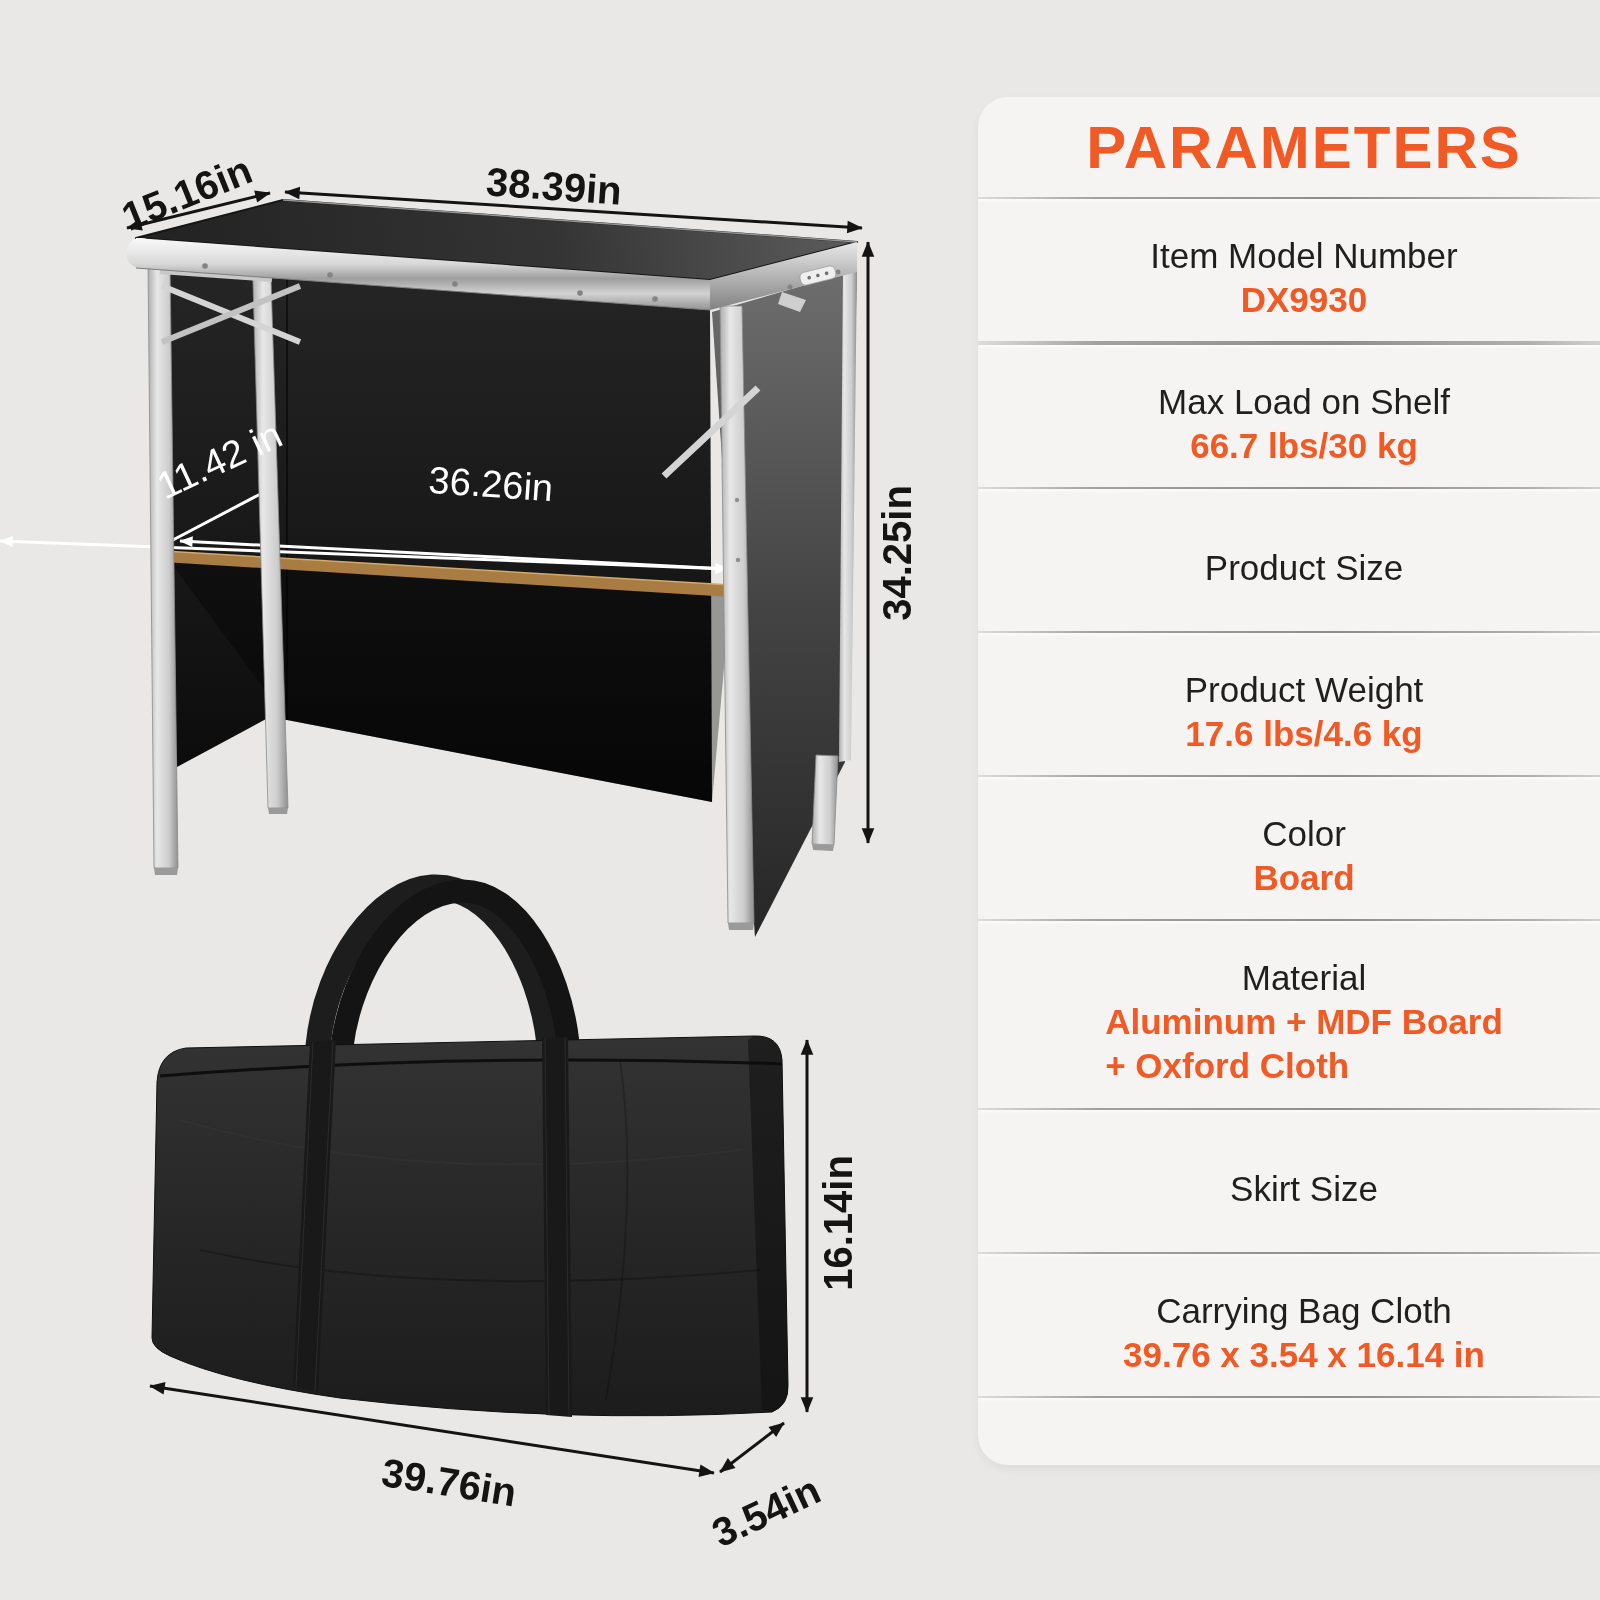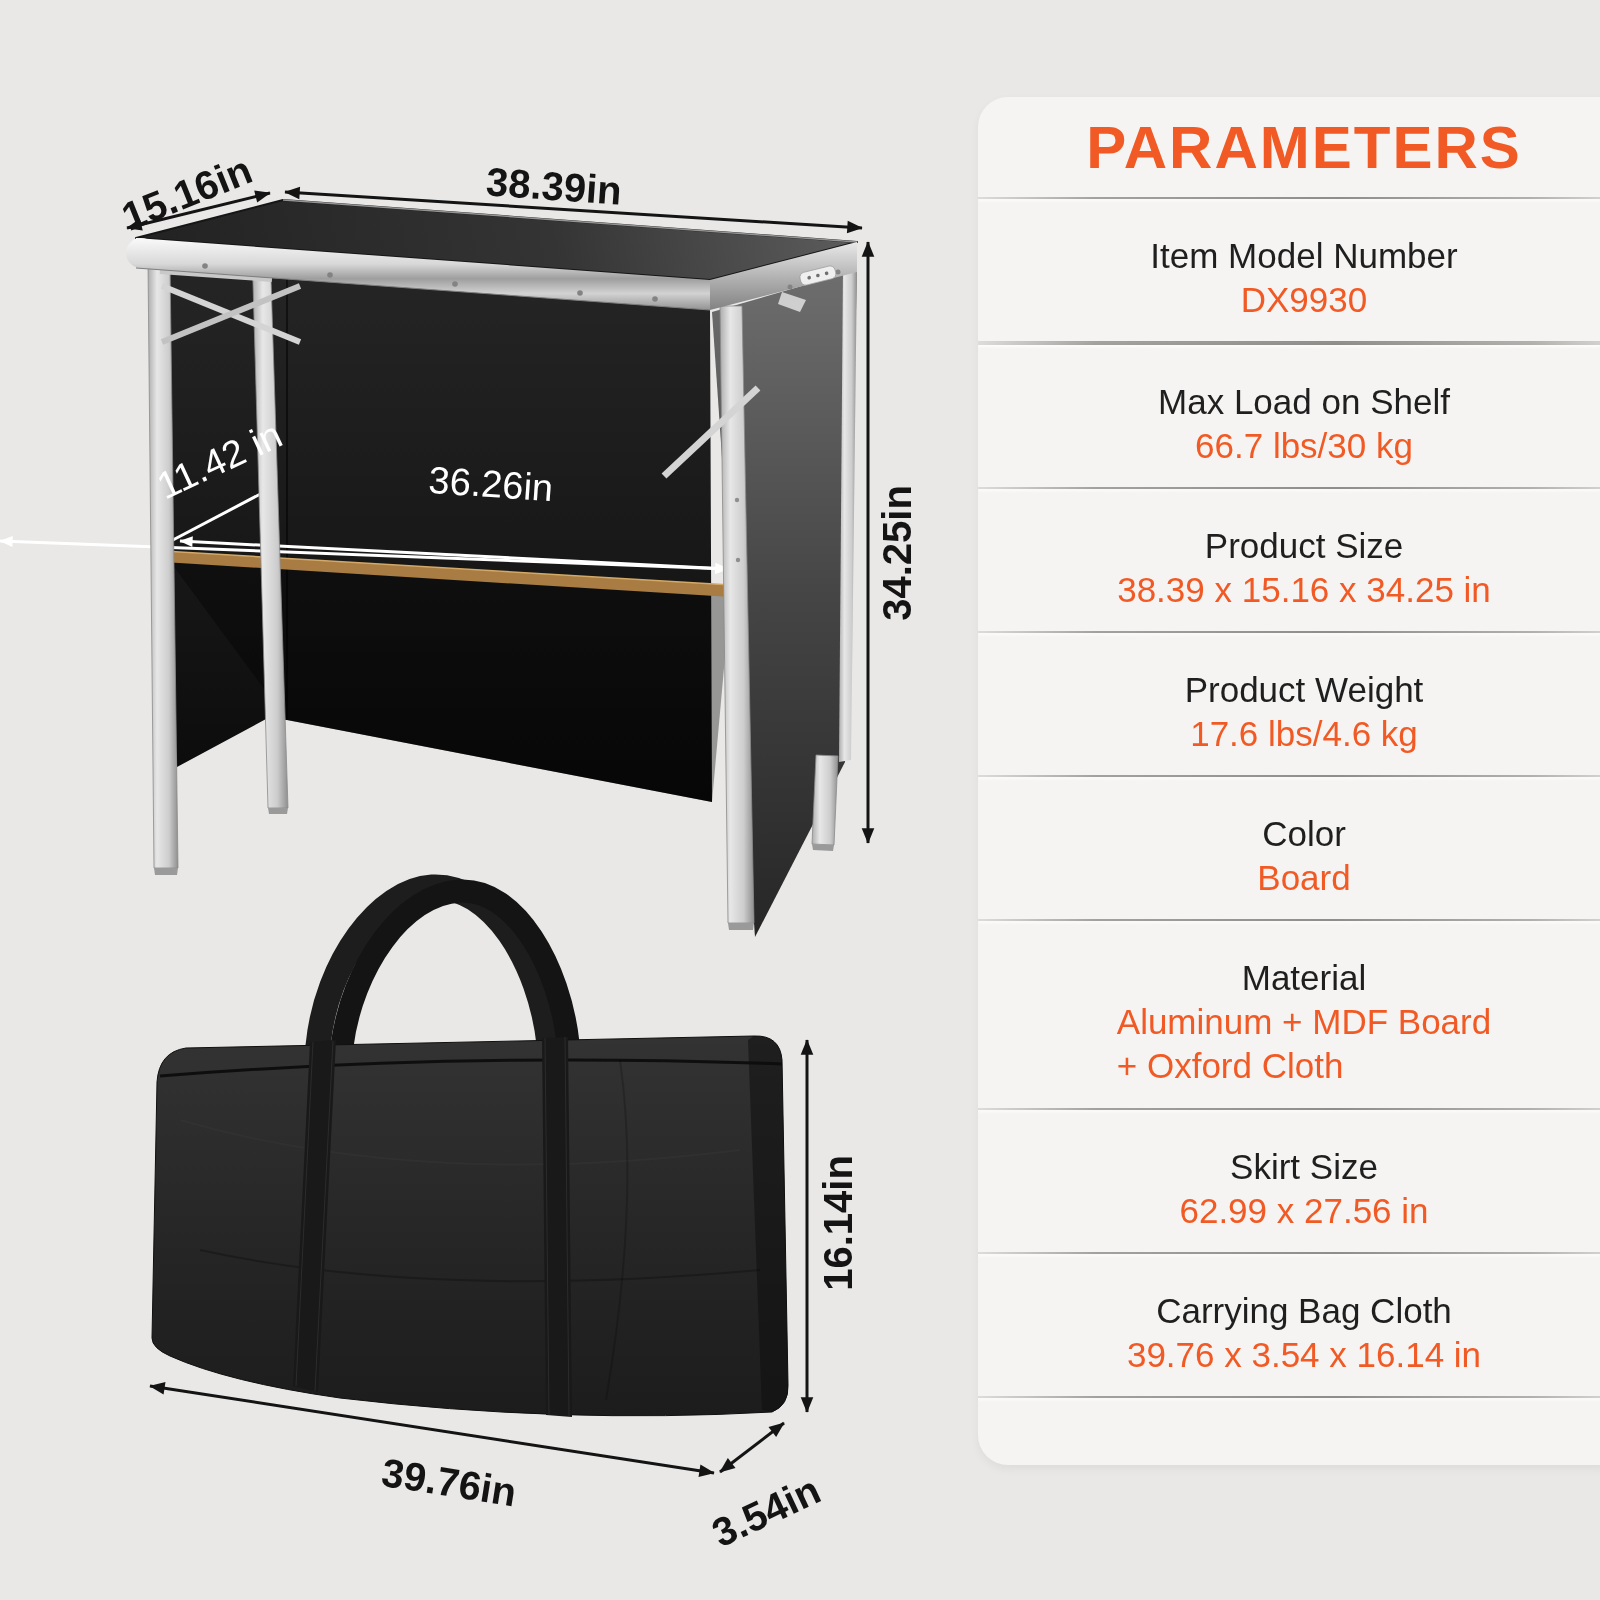--- a/index.html
+++ b/index.html
@@ -33,21 +33,21 @@
     background:linear-gradient(90deg,#dedcda 0%,#a3a19e 18%,#8f8d8a 55%,#b2b0ad 85%,#e0dedc 100%);
     box-shadow:0 2px 3px rgba(255,255,255,.95);
   }
   .prow{
     flex:0 0 auto;height:127px;
     display:flex;flex-direction:column;align-items:center;justify-content:center;
     margin-top:15px;
   }
   .prow.tall{height:172px;}
   .lbl{font-size:35px;line-height:44px;color:#1f1f1f;}
-  .val{font-size:35px;line-height:44px;font-weight:normal;color:var(--accent,#f15a24);white-space:pre-line;}
+  .val{font-size:35px;line-height:44px;font-weight:bold;color:var(--accent,#f15a24);white-space:pre-line;}
   .spacer{flex:1 1 auto;}
 </style>
 </head>
 <body>
 
 <div class="stage">
 
   <svg class="illustration" width="960" height="1600" viewBox="0 0 960 1600" xmlns="http://www.w3.org/2000/svg">
     <defs>
       <marker id="ah" viewBox="0 0 12 10" refX="11" refY="5" markerWidth="17" markerHeight="14" markerUnits="userSpaceOnUse" orient="auto-start-reverse">
@@ -220,21 +220,20 @@
     <div class="sep"></div>
 
     <div class="prow">
       <div class="lbl">Max Load on Shelf</div>
       <div class="val">66.7 lbs/30 kg</div>
     </div>
     <div class="sep"></div>
 
     <div class="prow">
       <div class="lbl">Product Size</div>
-      <div class="val">38.39 x 15.16 x 34.25 in</div>
     </div>
     <div class="sep"></div>
 
     <div class="prow">
       <div class="lbl">Product Weight</div>
       <div class="val">17.6 lbs/4.6 kg</div>
     </div>
     <div class="sep"></div>
 
     <div class="prow">
@@ -245,21 +244,20 @@
 
     <div class="prow tall">
       <div class="lbl">Material</div>
       <div class="val">Aluminum + MDF Board
 + Oxford Cloth</div>
     </div>
     <div class="sep"></div>
 
     <div class="prow">
       <div class="lbl">Skirt Size</div>
-      <div class="val">62.99 x 27.56 in</div>
     </div>
     <div class="sep"></div>
 
     <div class="prow">
       <div class="lbl">Carrying Bag Cloth</div>
       <div class="val">39.76 x 3.54 x 16.14 in</div>
     </div>
     <div class="sep"></div>
 
     <div class="spacer"></div>

